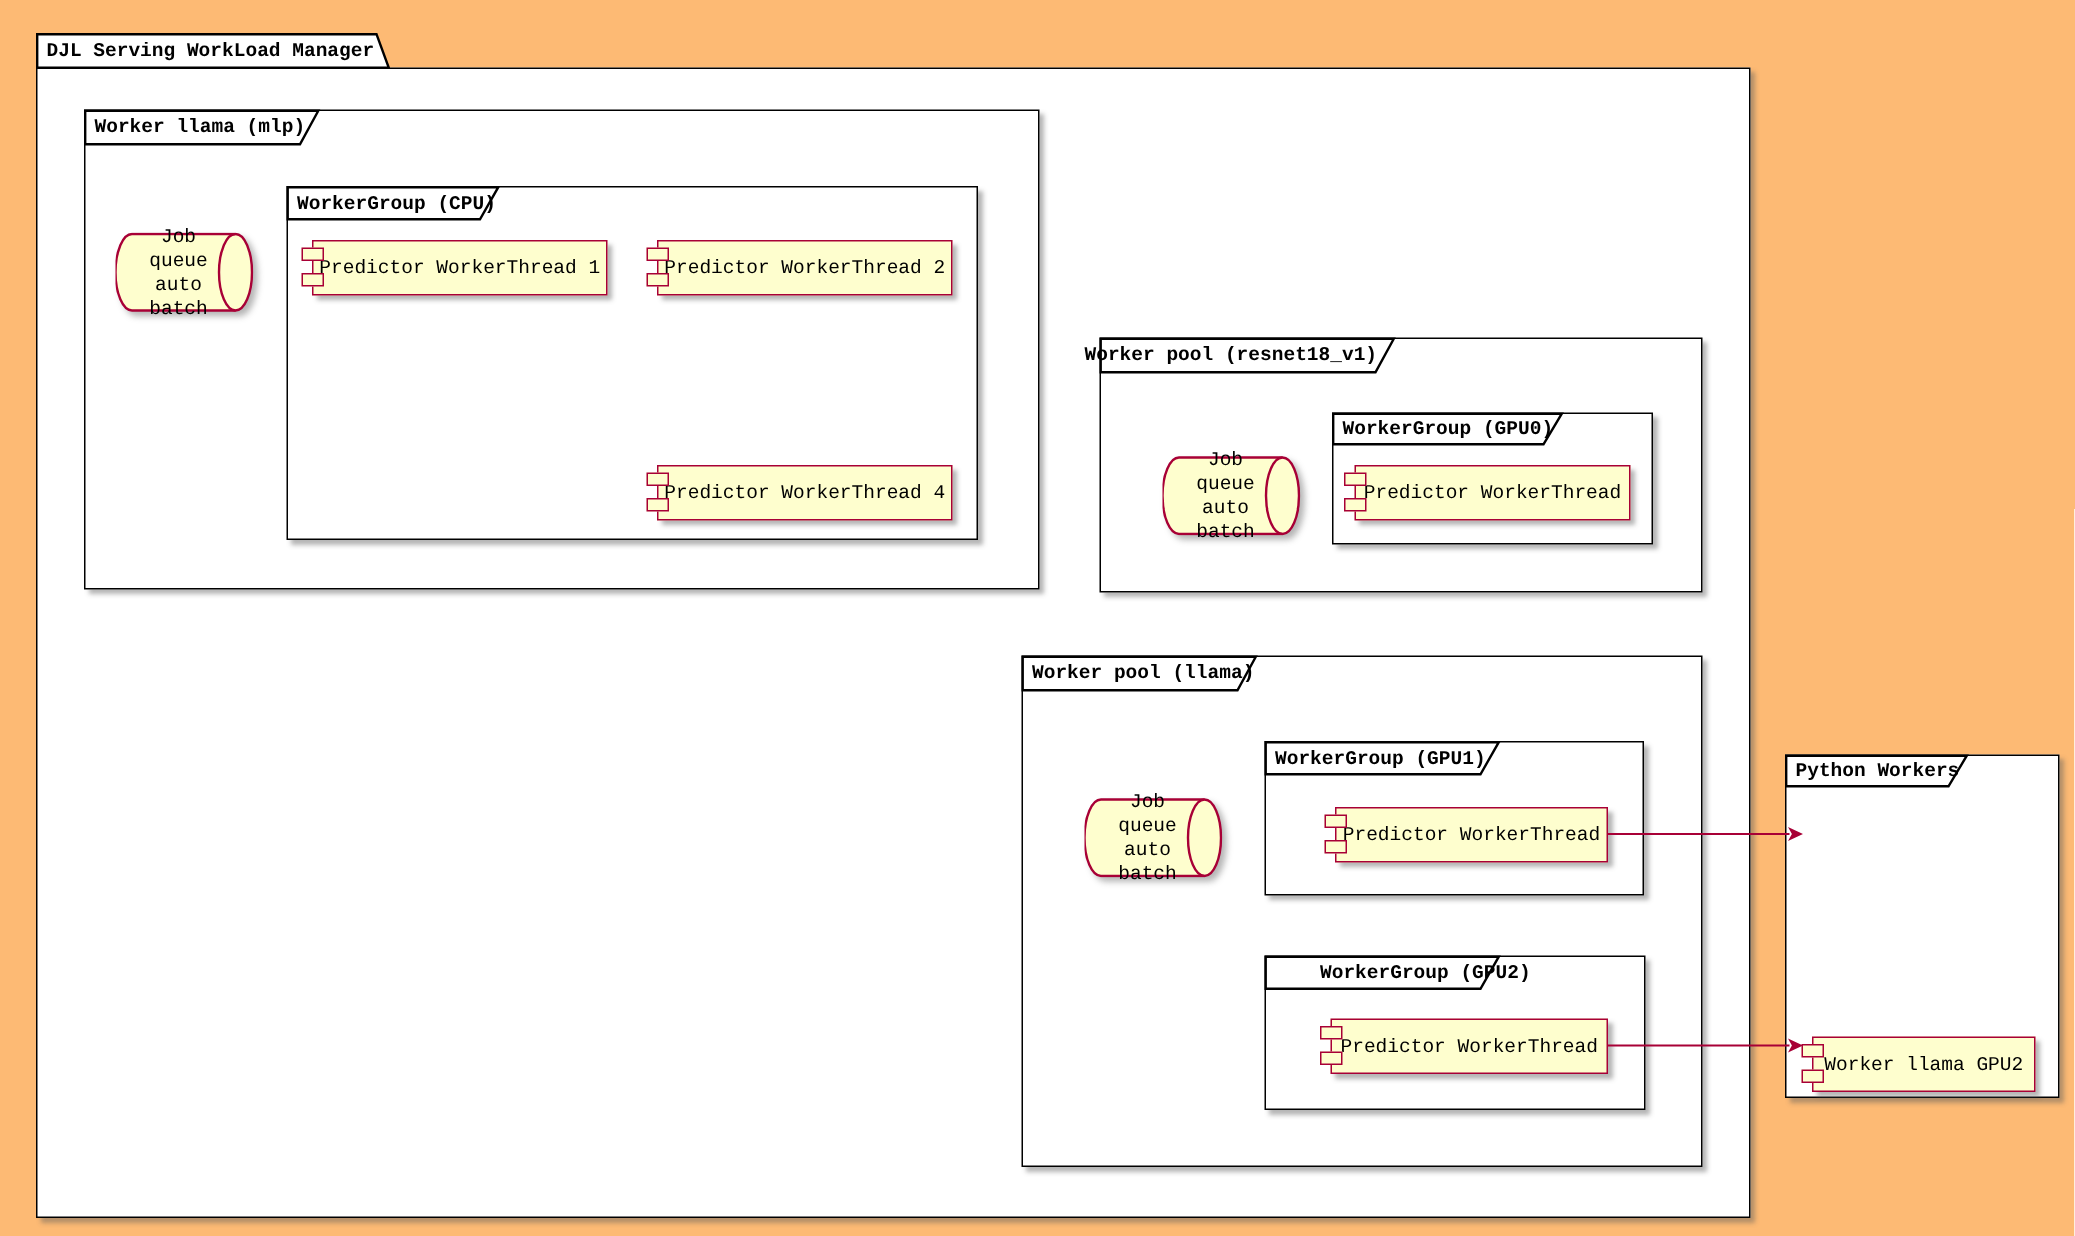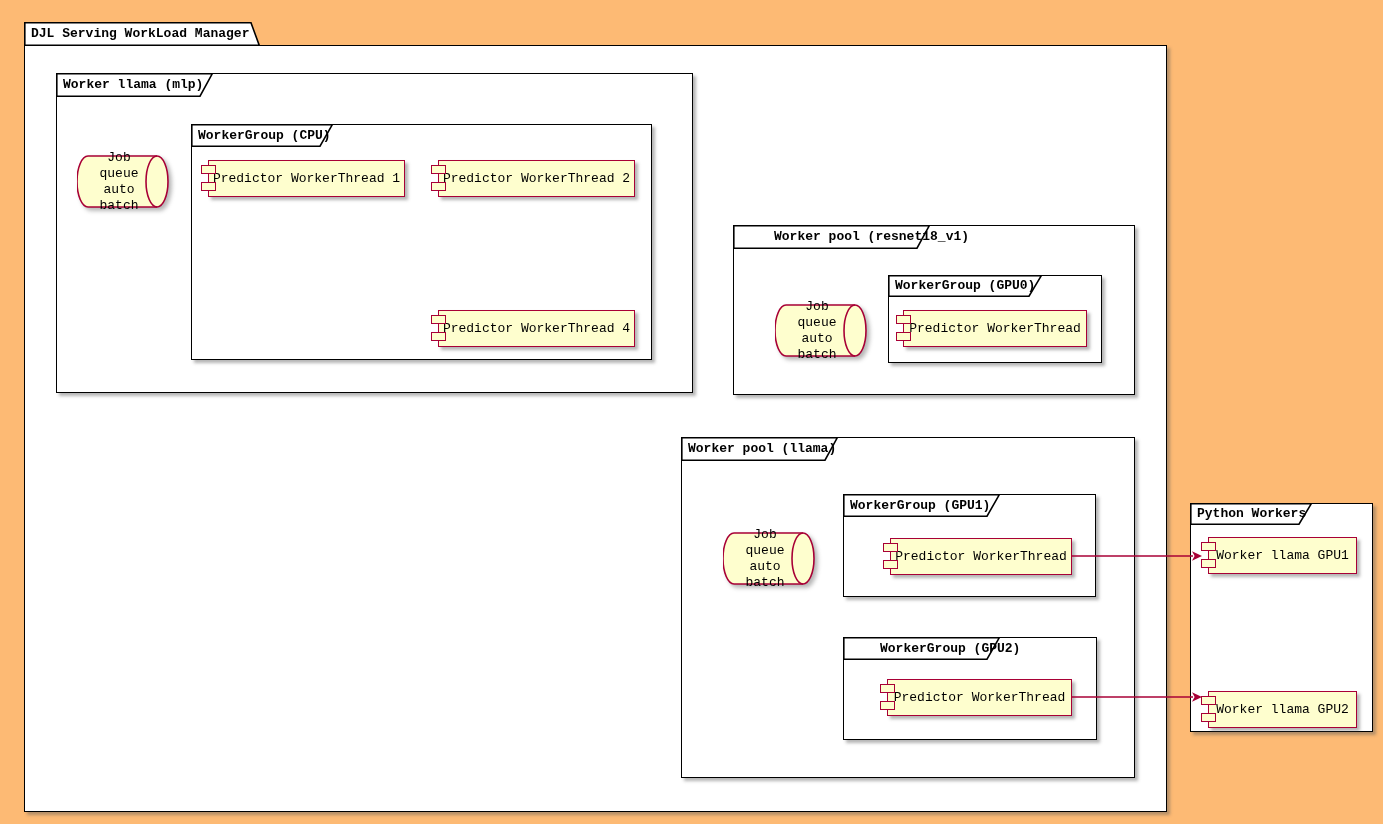--- a/index.html
+++ b/index.html
@@ -87,21 +87,21 @@
   <div class="comp" style="left:438px; top:310px; width:197px; height:37px;">
     <span class="port p1"></span>
     <span class="port p2"></span>
     <span>Predictor WorkerThread 4</span>
   </div>
 
   <div class="frame" style="left:733px; top:225px; width:402px; height:170px;"></div>
   <svg class="tabsvg" style="left:733px; top:225px;" width="198" height="25">
     <polygon points="0.8,0.8 196.2,0.8 184,23.2 0.8,23.2" fill="#ffffff" stroke="#000" stroke-width="1.6"></polygon>
   </svg>
-  <div class="tablabel" style="left:767px; top:225px; line-height:24px;">Worker pool (resnet18_v1)</div>
+  <div class="tablabel" style="left:716px; top:225px; line-height:24px;">Worker pool (resnet18_v1)</div>
 
   <div class="queue-wrap" style="left:775px; top:304px;">
     <svg class="queue-svg" width="92" height="53">
       <path d="M 11 1 L 80 1 A 11 25.5 0 0 1 80 52 L 11 52 A 11 25.5 0 0 1 11 1 Z" fill="#FEFECE" stroke="#A80036" stroke-width="1.6"></path>
       <path d="M 80 1 A 11 25.5 0 0 0 80 52" fill="none" stroke="#A80036" stroke-width="1.6"></path>
     </svg>
     <div class="queue-text">
       <span>Job queue</span>
       <span>auto batch</span>
     </div>
@@ -159,25 +159,20 @@
     <span class="port p2"></span>
     <span>Predictor WorkerThread</span>
   </div>
 
   <div class="frame" style="left:1190px; top:503px; width:183px; height:229px;"></div>
   <svg class="tabsvg" style="left:1190px; top:503px;" width="123" height="23">
     <polygon points="0.8,0.8 121.2,0.8 109,21.2 0.8,21.2" fill="#ffffff" stroke="#000" stroke-width="1.6"></polygon>
   </svg>
   <div class="tablabel" style="left:1190px; top:503px; line-height:22px;">Python Workers</div>
 
-  <div class="comp" style="left:1208px; top:537px; width:149px; height:37px;">
-    <span class="port p1"></span>
-    <span class="port p2"></span>
-    <span>Worker llama GPU1</span>
-  </div>
   <div class="comp" style="left:1208px; top:691px; width:149px; height:37px;">
     <span class="port p1"></span>
     <span class="port p2"></span>
     <span>Worker llama GPU2</span>
   </div>
 
   <svg class="connector-layer" width="1383" height="824">
     <g>
       <line x1="1072" y1="556" x2="1193" y2="556" stroke="#A80036" stroke-width="1.4"></line>
       <polygon points="1202,556 1192,551.3 1194.6,556 1192,560.7" fill="#A80036"></polygon>

